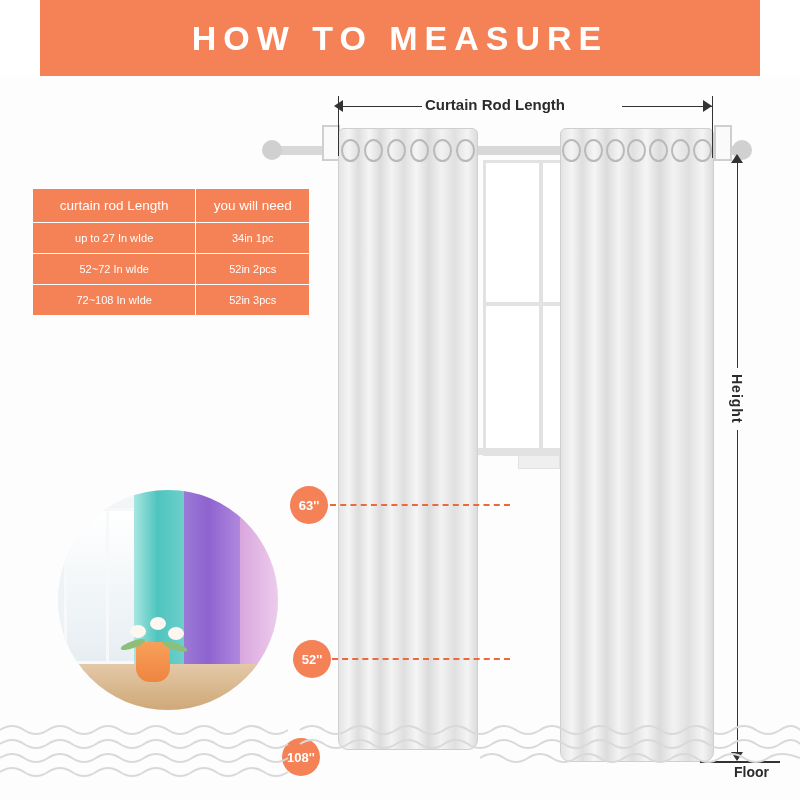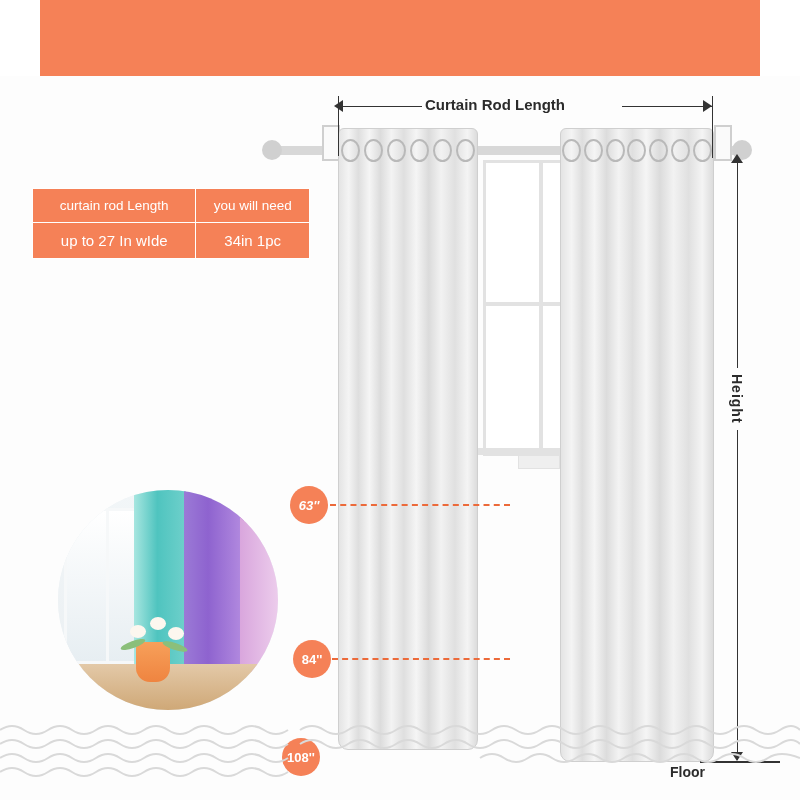--- a/index.html
+++ b/index.html
@@ -57,21 +57,21 @@
     top: 188px;
     width: 278px;
     border-collapse: collapse;
     table-layout: fixed;
   }
   #size-table td, #size-table th {
     border: 1px solid #ffffff;
     color: #ffffff;
     background: #f58157;
     text-align: center;
-    font-size: 15px;
+    font-size: 11px;
     padding: 9px 2px;
     font-weight: normal;
   }
   #size-table th {
     font-size: 13.5px;
   }
   #size-table col.c1 { width: 59%; }
   #size-table col.c2 { width: 41%; }
 
   
@@ -257,21 +257,21 @@
     height: 38px;
     border-radius: 50%;
     background: #f58157;
     color: #ffffff;
     font-size: 13px;
     font-weight: bold;
     display: flex;
     align-items: center;
     justify-content: center;
   }
-  #badge-63 { left: 290px; top: 486px; font-style: italic; }
+  #badge-63 { left: 290px; top: 486px; }
   #badge-84 { left: 293px; top: 640px; }
   #badge-108 { left: 282px; top: 738px; }
 
   .dash-line {
     position: absolute;
     height: 0;
     border-top: 2px dashed #ec6a3a;
   }
   #dash-63 { left: 330px; top: 504px; width: 180px; }
   #dash-84 { left: 332px; top: 658px; width: 178px; }
@@ -341,21 +341,21 @@
   #floor-line {
     position: absolute;
     left: 700px;
     top: 761px;
     width: 80px;
     height: 0;
     border-top: 2px solid #333;
   }
   #floor-label {
     position: absolute;
-    left: 670px;
+    left: 734px;
     top: 764px;
     font-size: 14px;
     font-weight: bold;
     color: #2b2b2b;
   }
 
   
   #floor-waves {
     position: absolute;
     left: 0;
@@ -365,38 +365,47 @@
   }
 </style>
 </head>
 <body>
 
 <div id="page">
 
   <div id="header-banner">
     <div class="banner-corner-left"></div>
     <div class="banner-corner-right"></div>
+    <div id="header-title">HOW TO MEASURE</div>
   </div>
 
   <table id="size-table">
     <colgroup>
         <col class="c1">
         <col class="c2">
       </colgroup>
     <thead>
       <tr>
         <th>curtain rod Length</th>
         <th>you will need</th>
       </tr>
     </thead>
     <tbody>
       <tr>
         <td>up to 27 In wIde</td>
         <td>34in  1pc</td>
       </tr>
+      <tr>
+        <td>52~72  In wIde</td>
+        <td>52in  2pcs</td>
+      </tr>
+      <tr>
+        <td>72~108  In wIde</td>
+        <td>52in  3pcs</td>
+      </tr>
     </tbody>
   </table>
 
   <div id="photo-circle">
     <div class="ph-wall"></div>
     <div class="ph-window"></div>
     <div class="ph-curtain-teal"></div>
     <div class="ph-curtain-purple"></div>
     <div class="ph-curtain-pink"></div>
     <div class="ph-table"></div>
@@ -447,21 +456,21 @@
   <div class="dim-line-h" id="dim-h-left"></div>
   <div class="dim-line-h" id="dim-h-right"></div>
   <div class="arrow-h" id="arrow-h-left"></div>
   <div class="arrow-h" id="arrow-h-right"></div>
   <div class="tick-v" id="tick-left"></div>
   <div class="tick-v" id="tick-right"></div>
 
   <div class="dash-line" id="dash-63"></div>
   <div class="dash-line" id="dash-84"></div>
   <div class="marker-badge" id="badge-63">63''</div>
-  <div class="marker-badge" id="badge-84">84''</div>
+  <div class="marker-badge" id="badge-84">52''</div>
   <div class="marker-badge" id="badge-108">108''</div>
 
   <div class="dim-line-v" id="dim-v-top"></div>
   <div class="dim-line-v" id="dim-v-bottom"></div>
   <div class="arrow-v" id="arrow-v-top"></div>
   <div class="arrow-v" id="arrow-v-bottom"></div>
   <div id="height-label">Height</div>
   <div id="floor-line"></div>
   <div id="floor-label">Floor</div>
 

